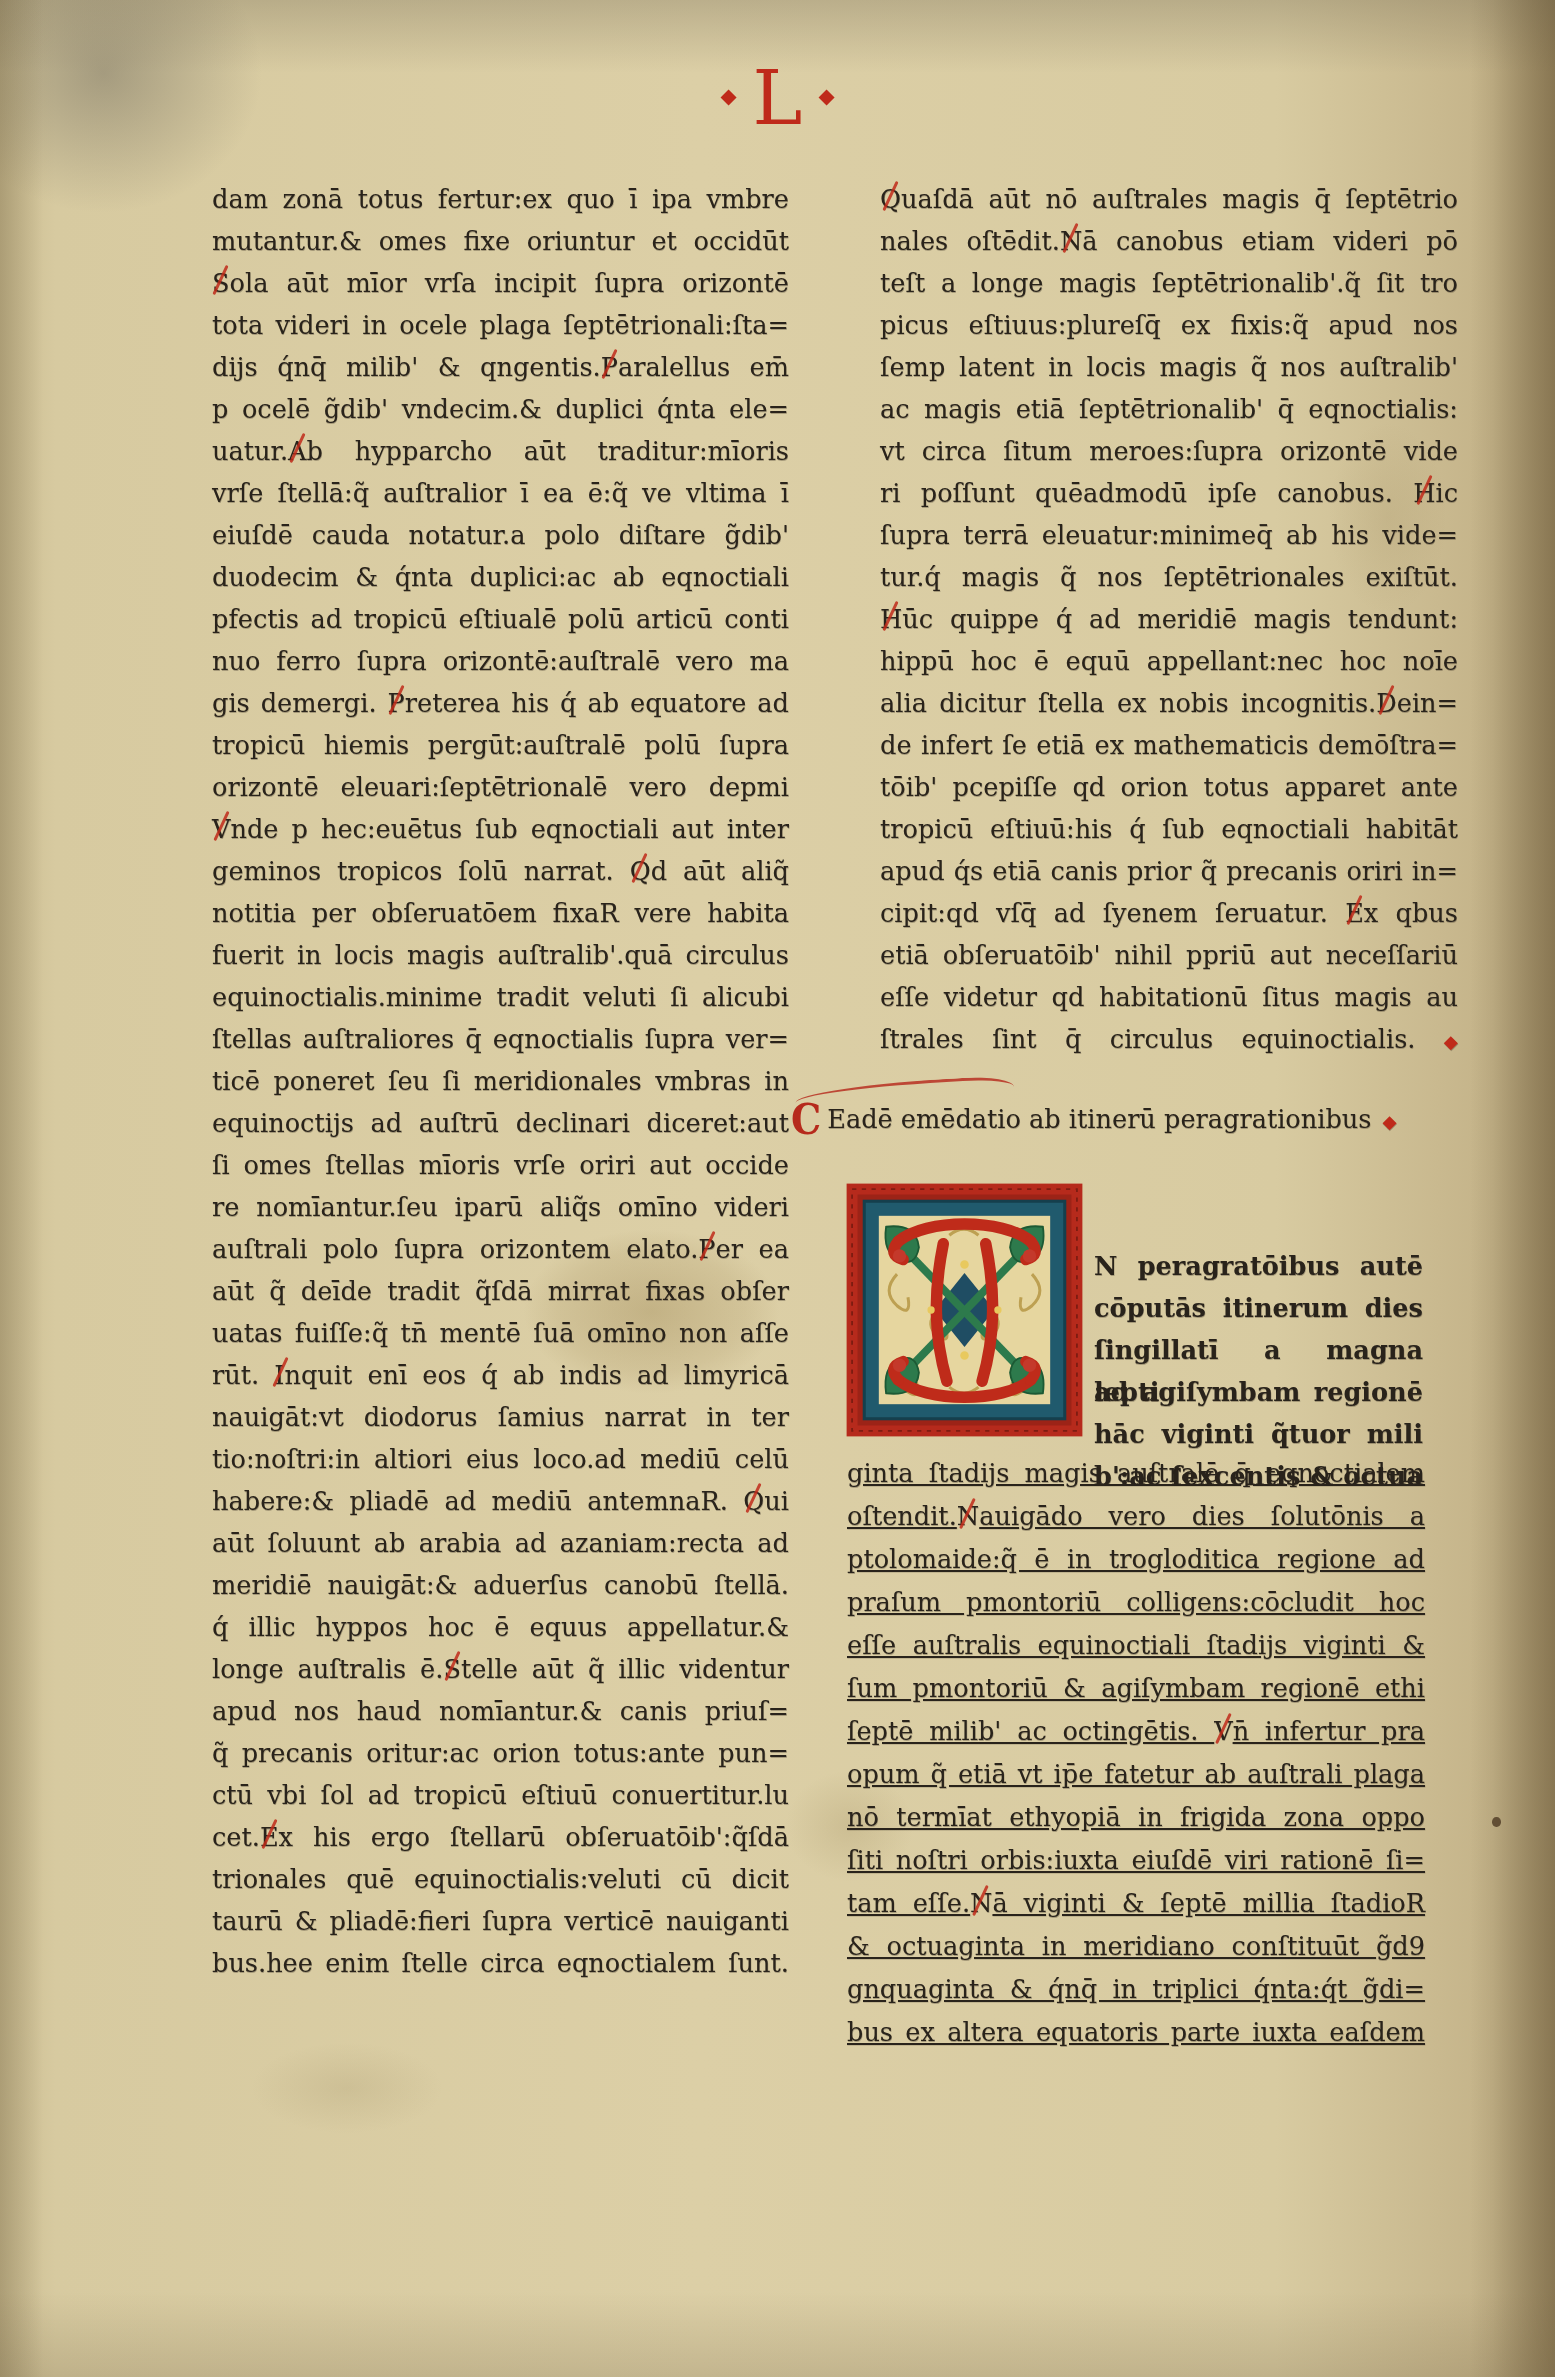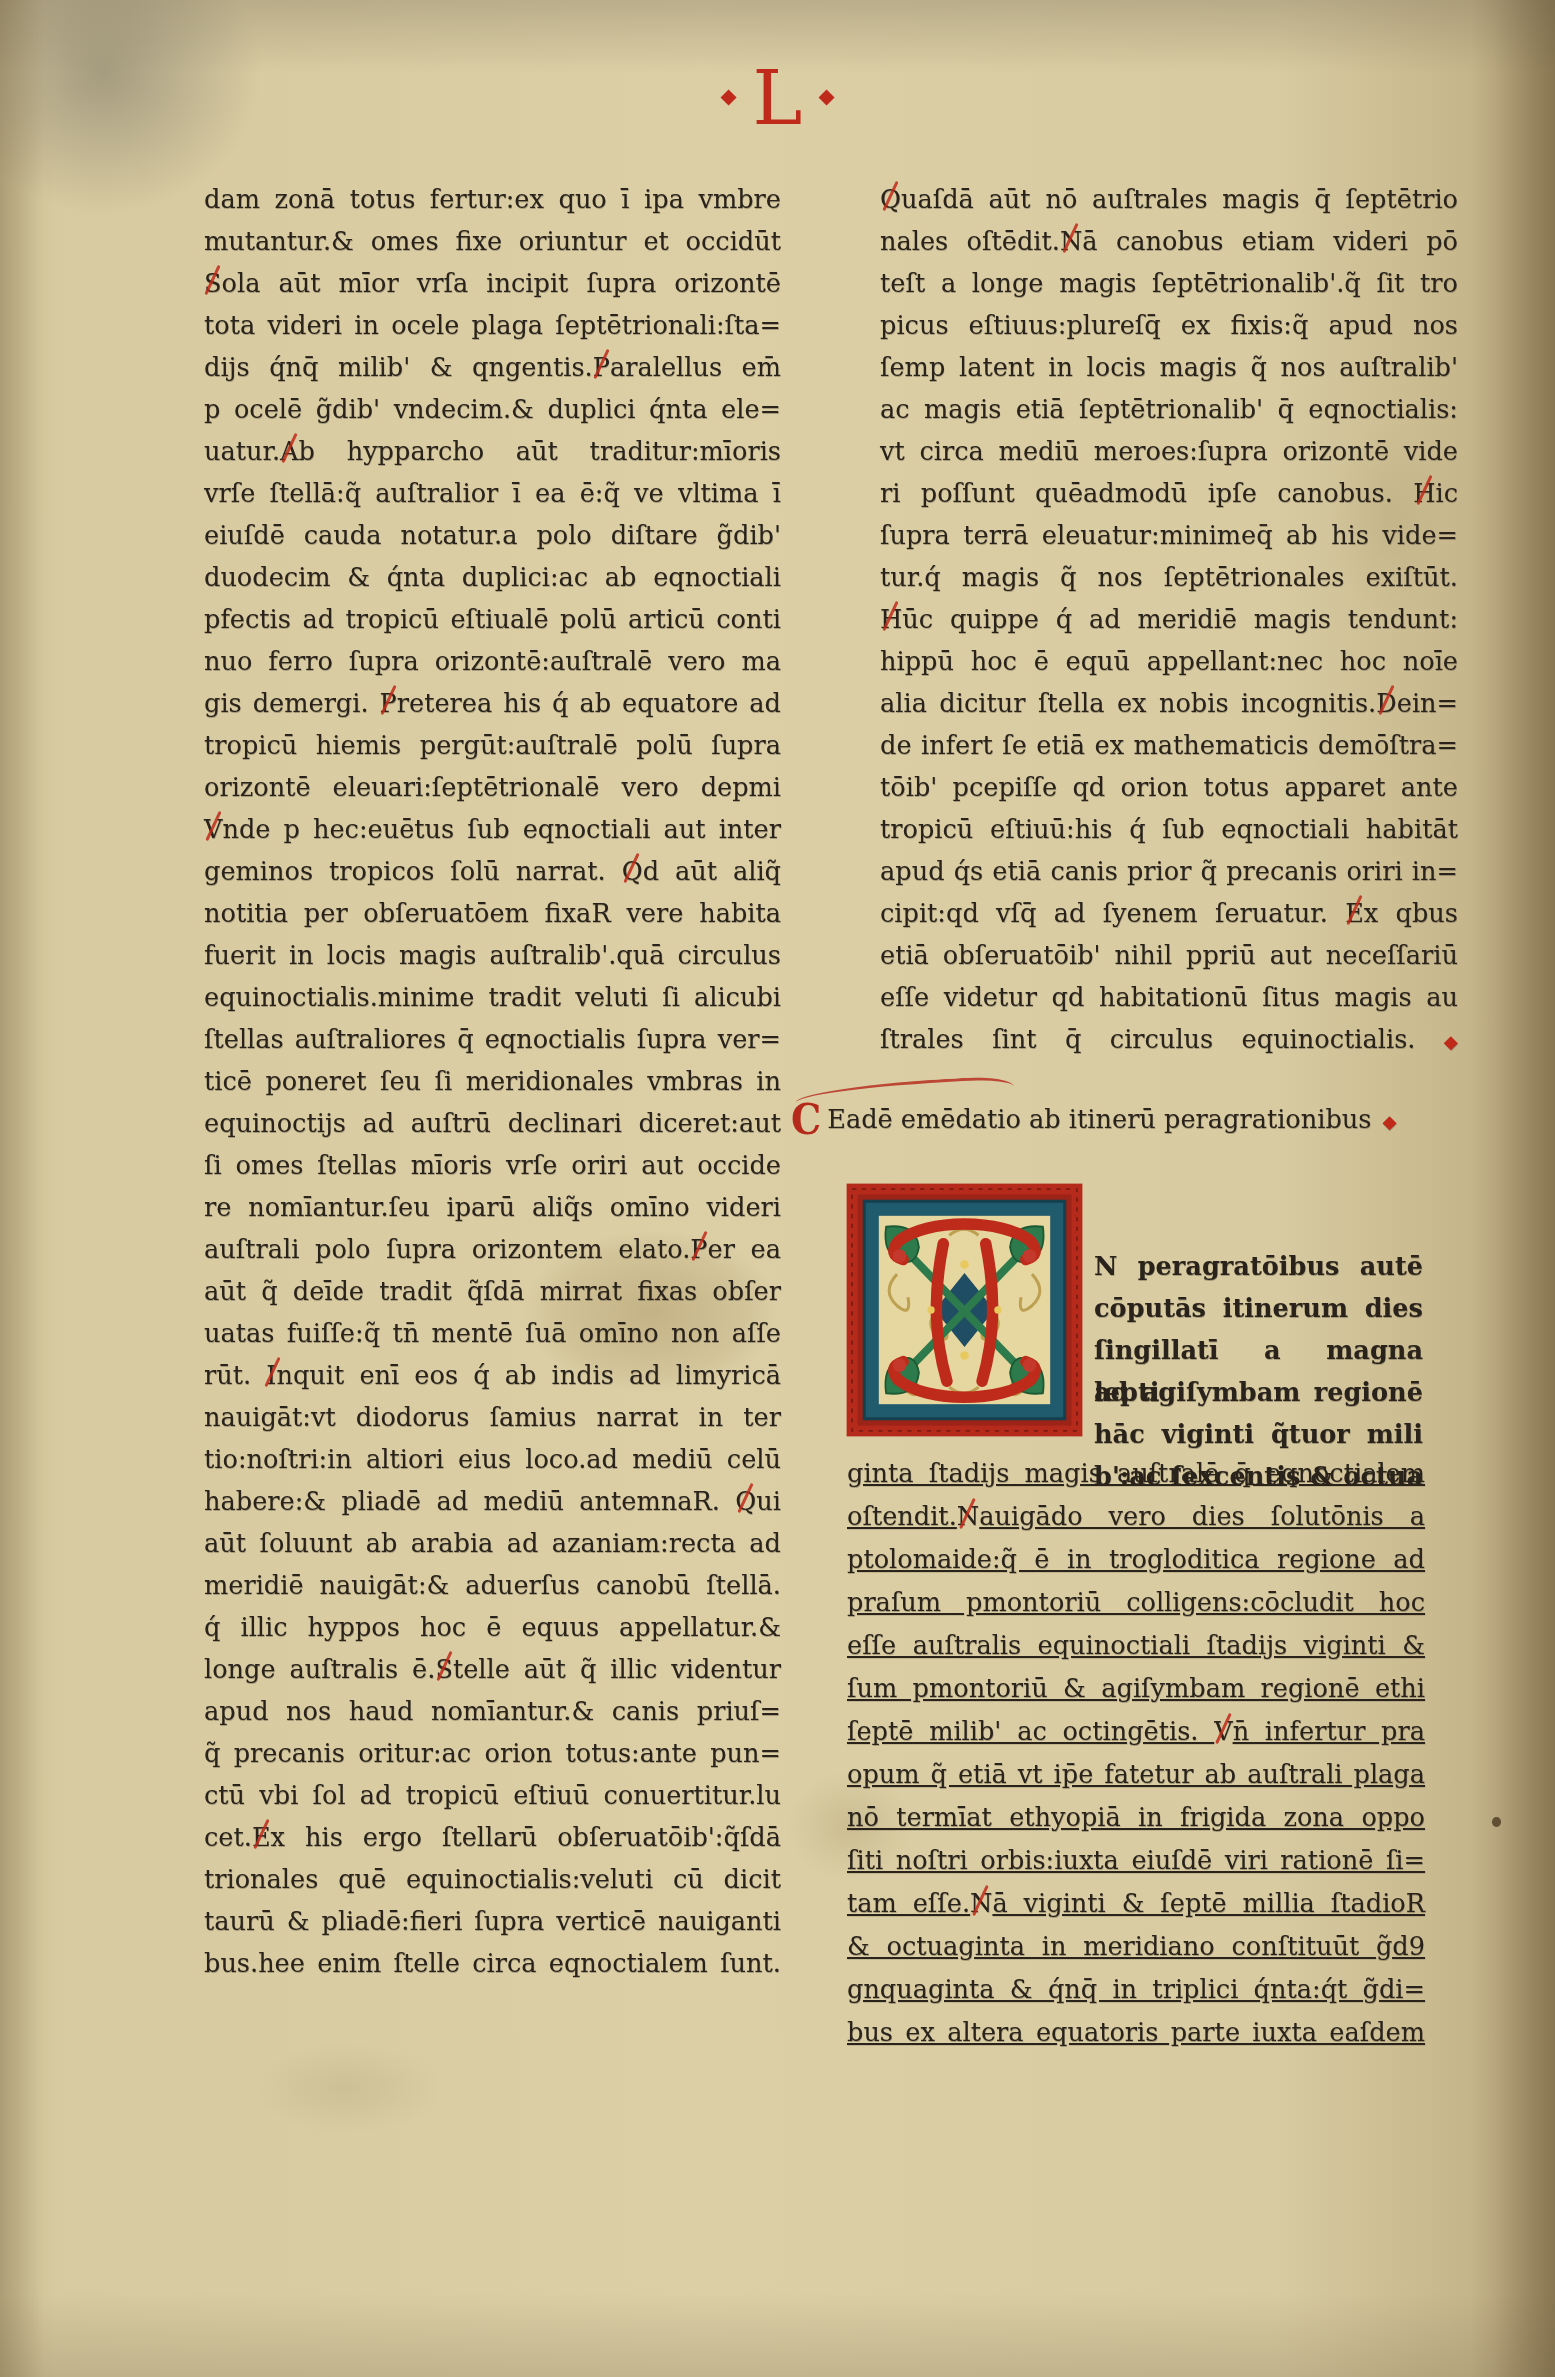--- a/index.html
+++ b/index.html
@@ -29,21 +29,21 @@
   .folio{position:absolute;left:0;top:54px;width:1555px;text-align:center;color:#bf2a1a;}
   .folio .fletter{font-size:75px;letter-spacing:0;padding:0 16px;}
   .folio .fdot{font-size:21px;vertical-align:21px;color:#bf2a1a;}
 
   .col{position:absolute;color:#29231b;}
   .line{
     height:42px;line-height:42px;font-size:25.6px;white-space:normal;
     text-align:justify;text-align-last:justify;
     text-shadow:0.4px 0.5px 0 rgba(46,38,28,.30);
   }
-  .col-left{left:204px;top:178px;width:577px;}
+  .col-left{left:212px;top:178px;width:577px;}
   .col-right-1{left:880px;top:178px;width:578px;}
   .col-side{left:1094px;top:1245px;width:329px;font-weight:bold;}
   .col-right-2{left:847px;top:1452px;width:578px;text-decoration:underline;}
   .col-right-2 .line{height:43px;line-height:43px;}
 
   .rub{position:relative;display:inline-block;}
   .rub::after{
     content:"";position:absolute;left:42%;top:4%;width:3px;height:76%;
     background:rgba(191,42,26,.85);transform:rotate(25deg);border-radius:1.8px;
   }
@@ -129,21 +129,21 @@
       <div class="line">bus.hee enim ſtelle circa eqnoctialem ſunt.</div>
     </div>
 
   <div class="col col-right-1">
       <div class="line"><span class="rub">Q</span>uaſdā aūt nō auſtrales magis q̄ ſeptētrio</div>
       <div class="line">nales oſtēdit.<span class="rub">N</span>ā canobus etiam videri pō</div>
       <div class="line">teſt a longe magis ſeptētrionalib'.q̃ ſit tro</div>
       <div class="line">picus eſtiuus:plureſq̄ ex fixis:q̃ apud nos</div>
       <div class="line">ſemp latent in locis magis q̃ nos auſtralib'</div>
       <div class="line">ac magis etiā ſeptētrionalib' q̄ eqnoctialis:</div>
-      <div class="line">vt circa mediū meroes:ſupra orizontē vide</div>
+      <div class="line">vt circa ſitum meroes:ſupra orizontē vide</div>
       <div class="line">ri poſſunt quēadmodū ipſe canobus. <span class="rub">H</span>ic</div>
       <div class="line">ſupra terrā eleuatur:minimeq̄ ab his vide=</div>
       <div class="line">tur.q́ magis q̃ nos ſeptētrionales exiſtūt.</div>
       <div class="line"><span class="rub">H</span>ūc quippe q́ ad meridiē magis tendunt:</div>
       <div class="line">hippū hoc ē equū appellant:nec hoc noīe</div>
       <div class="line">alia dicitur ſtella ex nobis incognitis.<span class="rub">D</span>ein=</div>
       <div class="line">de infert ſe etiā ex mathematicis demōſtra=</div>
       <div class="line">tōib' pcepiſſe qd orion totus apparet ante</div>
       <div class="line">tropicū eſtiuū:his q́ ſub eqnoctiali habitāt</div>
       <div class="line">apud q́s etiā canis prior q̃ precanis oriri in=</div>

